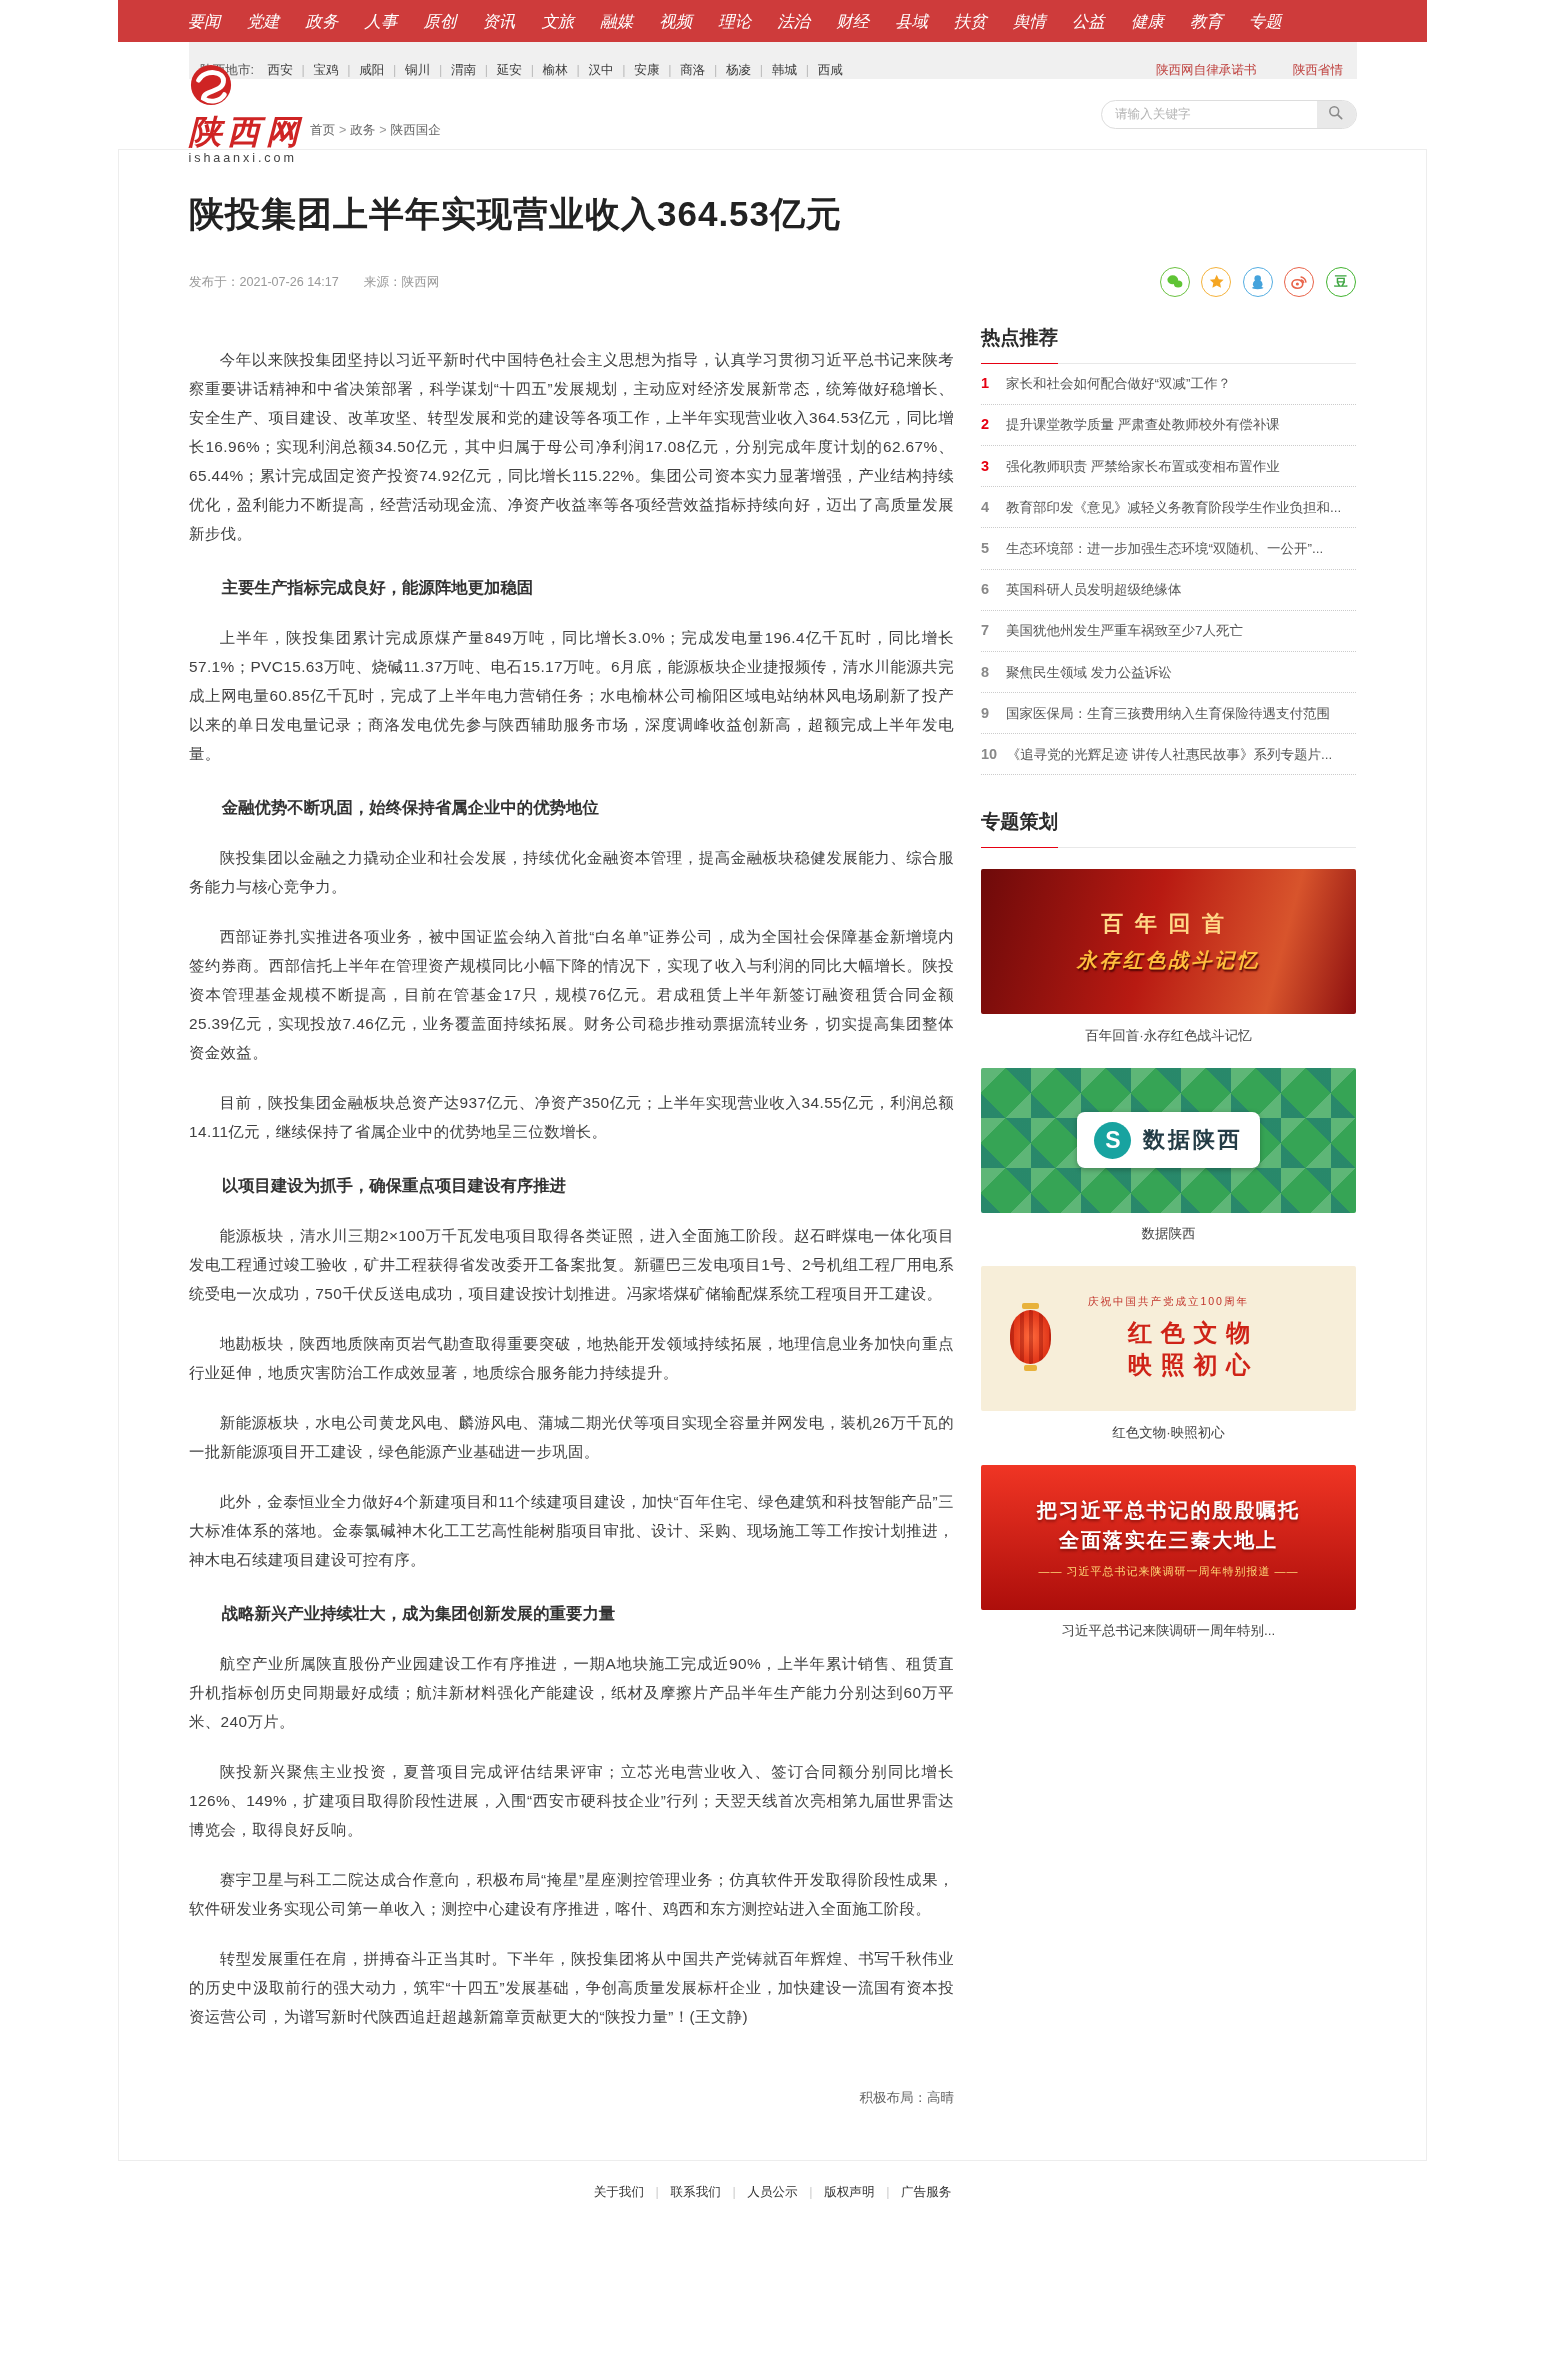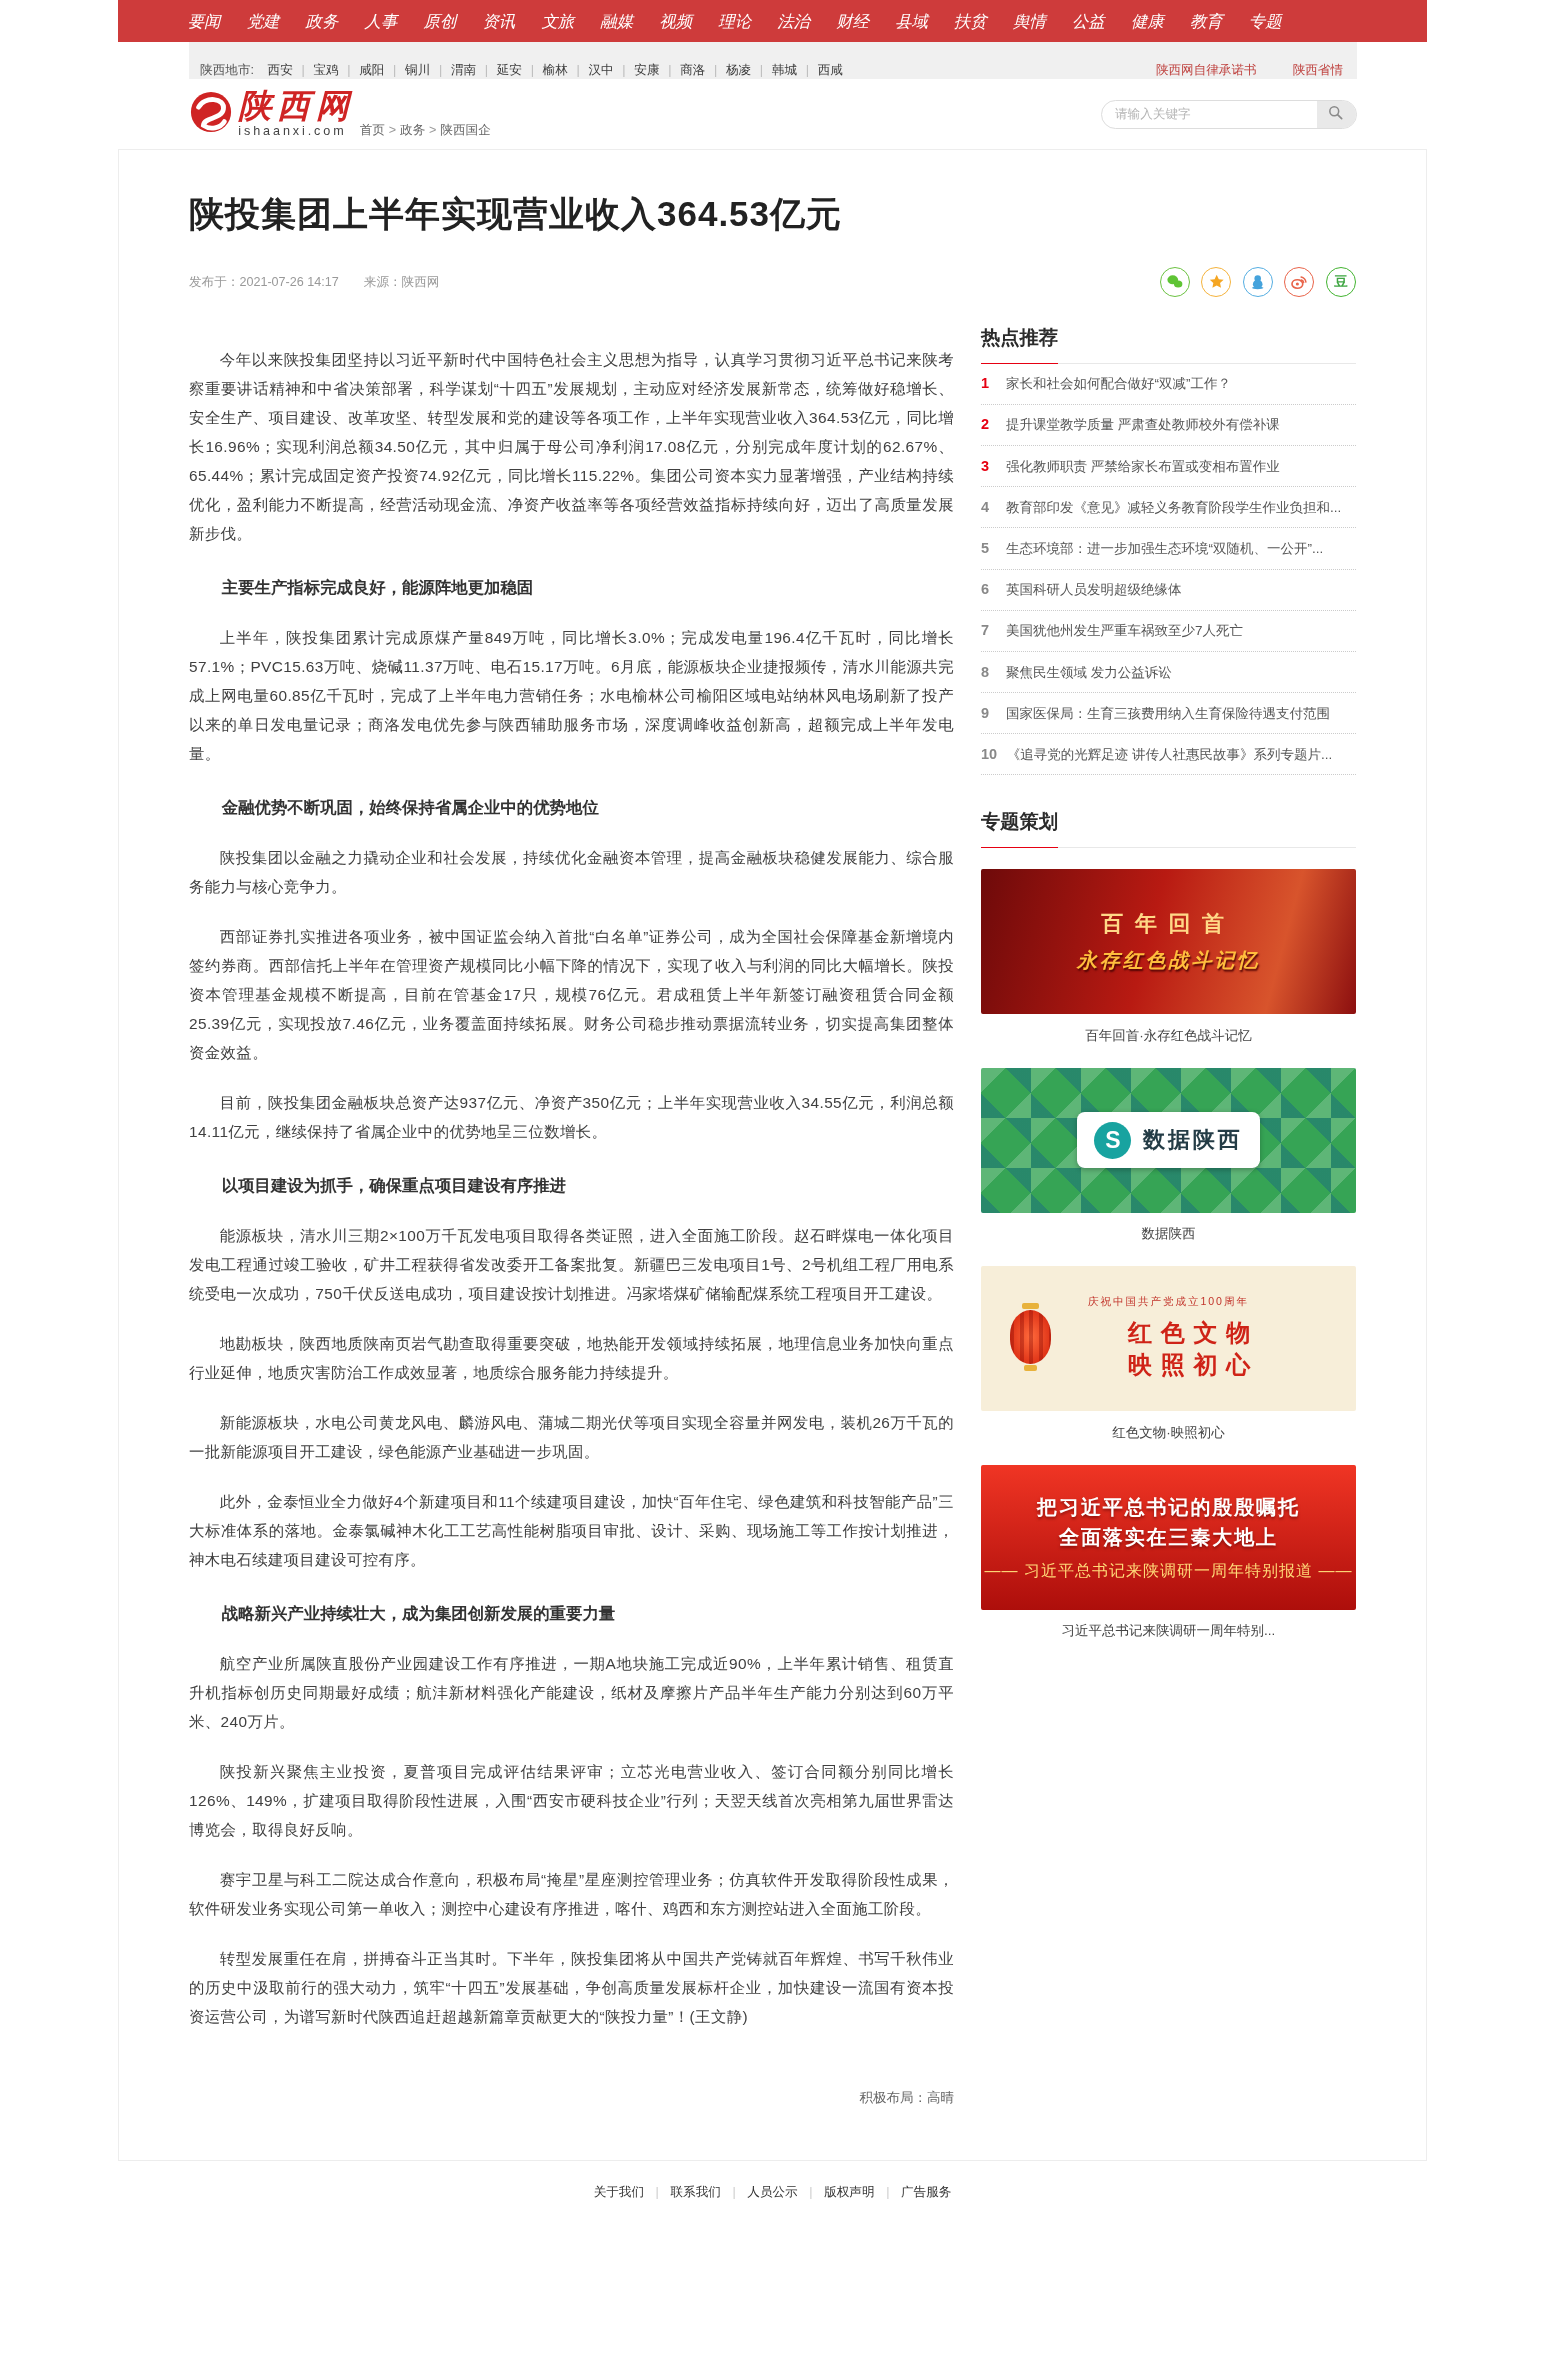--- a/index.html
+++ b/index.html
@@ -20,21 +20,21 @@
   .subbar { width: 1168px; margin: 0 auto; background: #f0f0f0; height: 37px; display: flex; align-items: flex-end; justify-content: space-between; padding: 0 13.5px 0 11.6px; }
   .subbar-left { display: flex; align-items: center; font-size: 12.6px; color: #444; }
   .city-label { color: #555; margin-right: 9.7px; }
   .city-link { color: #3c3c3c; padding: 0 3.9px; }
   .city-sep { color: #bbb; padding: 0 4.8px; }
   .subnav-right { display: flex; gap: 36px; }
   .subnav-red-link { color: #bf4340; font-size: 12.6px; }
 
   
   .header-row { width: 1168px; margin: 0 auto; height: 70px; display: flex; align-items: center; }
-  .logo { display: flex; align-items: flex-start; gap: 5.8px; }
+  .logo { display: flex; align-items: flex-start; gap: 5.8px; flex-direction: column; }
   .logo-emblem { width: 44px; height: 44px; }
   .logo-textcol { display: flex; flex-direction: column; }
   .logo-title { font-family: "Liberation Serif", serif; font-style: italic; font-weight: bold; font-size: 33px; color: #cf2424; letter-spacing: 5.8px; line-height: 33px; }
   .logo-domain { font-size: 12.6px; color: #444; letter-spacing: 2.9px; margin-top: 1.9px; }
   .breadcrumb { margin-left: 5px; align-self: flex-end; padding-bottom: 9.7px; font-size: 12.6px; color: #666; }
   .bc-sep { color: #999; padding: 0 3.9px; }
   .bc-link { color: #666; }
   .search-box { margin-left: auto; width: 256px; height: 29px; border: 1px solid #ddd; border-radius: 14.5px; display: flex; align-items: center; overflow: hidden; background: #fff; }
   .search-input { flex: 1; border: none; outline: none; padding: 0 13.5px; font-size: 12.6px; color: #333; background: transparent; }
   .search-input::placeholder { color: #b5b5b5; }
@@ -85,21 +85,21 @@
 
   .art3 { background: #f7eed9; }
   .art3-top { color: #c2342b; font-size: 10.6px; letter-spacing: 1.9px; margin-bottom: 7.7px; }
   .art3-main { color: #cf2317; font-size: 24px; font-weight: bold; font-family: "Liberation Serif", serif; letter-spacing: 8.7px; line-height: 1.35; padding-left: 50px; }
   .lantern { position: absolute; left: 29px; top: 44px; width: 41px; height: 54px; border-radius: 50% / 46%; background: repeating-linear-gradient(90deg, rgba(120,0,0,.32) 0 3.9px, transparent 3.9px 9.7px), radial-gradient(#ff6a3c, #d21d08); }
   .lantern::before { content: ""; position: absolute; top: -6.8px; left: 11.6px; width: 17.4px; height: 5.8px; background: #e8b23c; border-radius: 1.9px; }
   .lantern::after { content: ""; position: absolute; bottom: -6.8px; left: 13.5px; width: 13.5px; height: 5.8px; background: #e8b23c; border-radius: 1.9px; }
 
   .art4 { background: linear-gradient(180deg, #f03524, #ad0e0b); }
   .art4-l1, .art4-l2 { color: #fff; font-weight: bold; font-size: 20px; letter-spacing: 1.9px; text-shadow: 0 1.9px 2.9px rgba(80,0,0,.55); line-height: 1.5; }
-  .art4-l3 { margin-top: 9.7px; color: #ffd978; font-size: 16px; letter-spacing: 1px; }
+  .art4-l3 { margin-top: 9.7px; color: #ffd978; font-size: 11px; letter-spacing: 1px; }
   .art4-l3::before { content: "—— "; }
   .art4-l3::after { content: " ——"; }
 
   
   .footer { width: 1309px; margin: 0 auto; text-align: center; padding: 15.4px 0 11.6px; }
   .footer-links { font-size: 12.6px; color: #333; margin: 7.7px 0 9.7px; }
   .f-link { color: #333; }
   .f-sep { color: #ccc; padding: 0 11.6px; }
 </style>
 </head>

